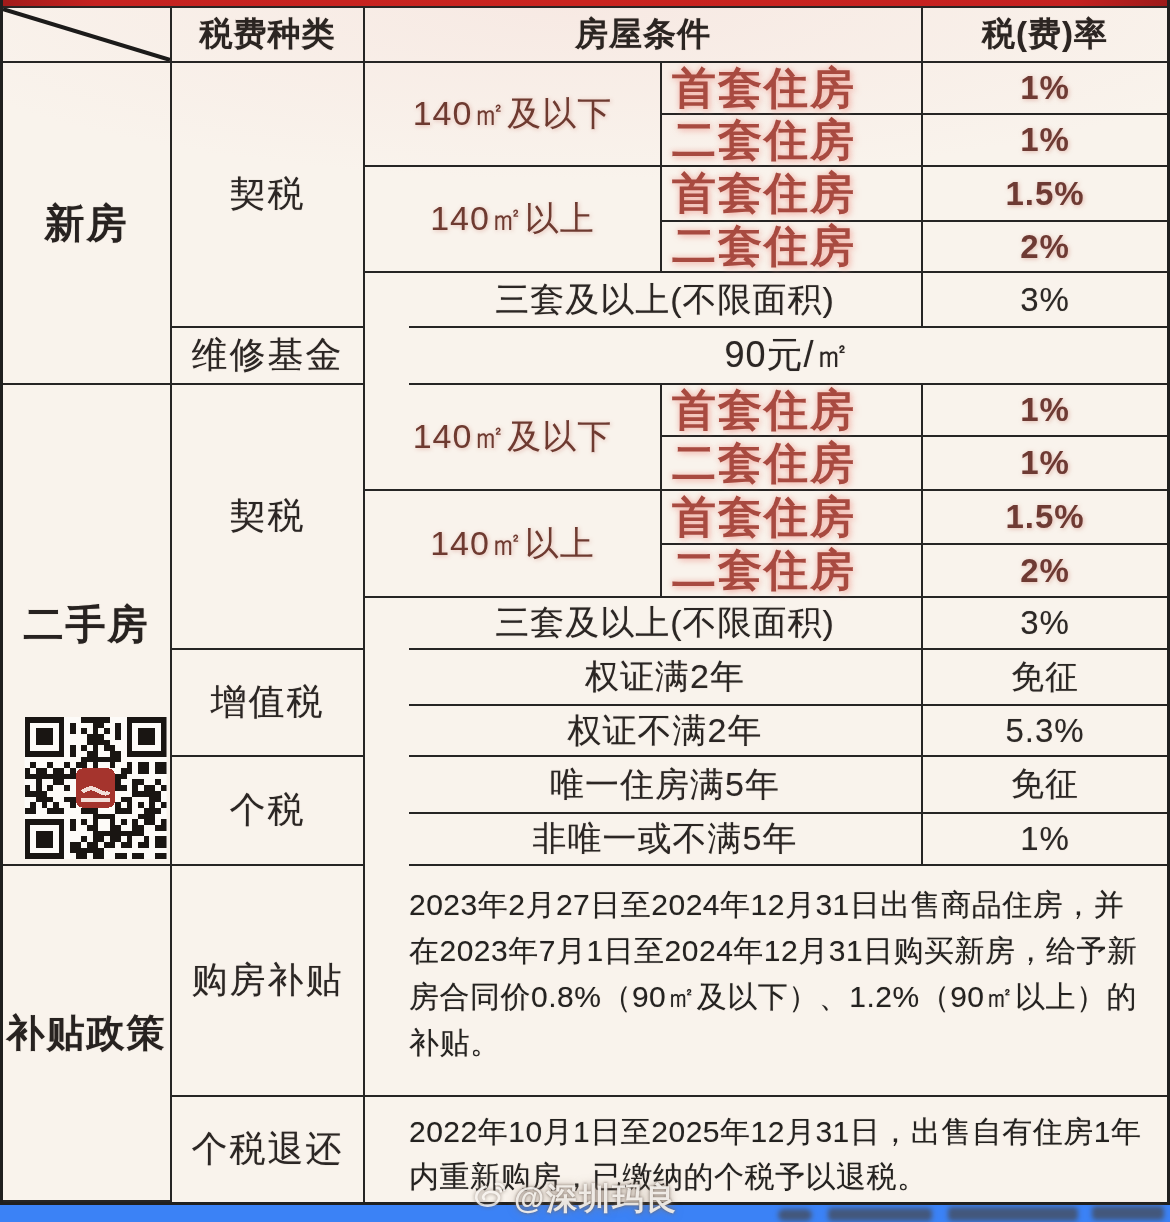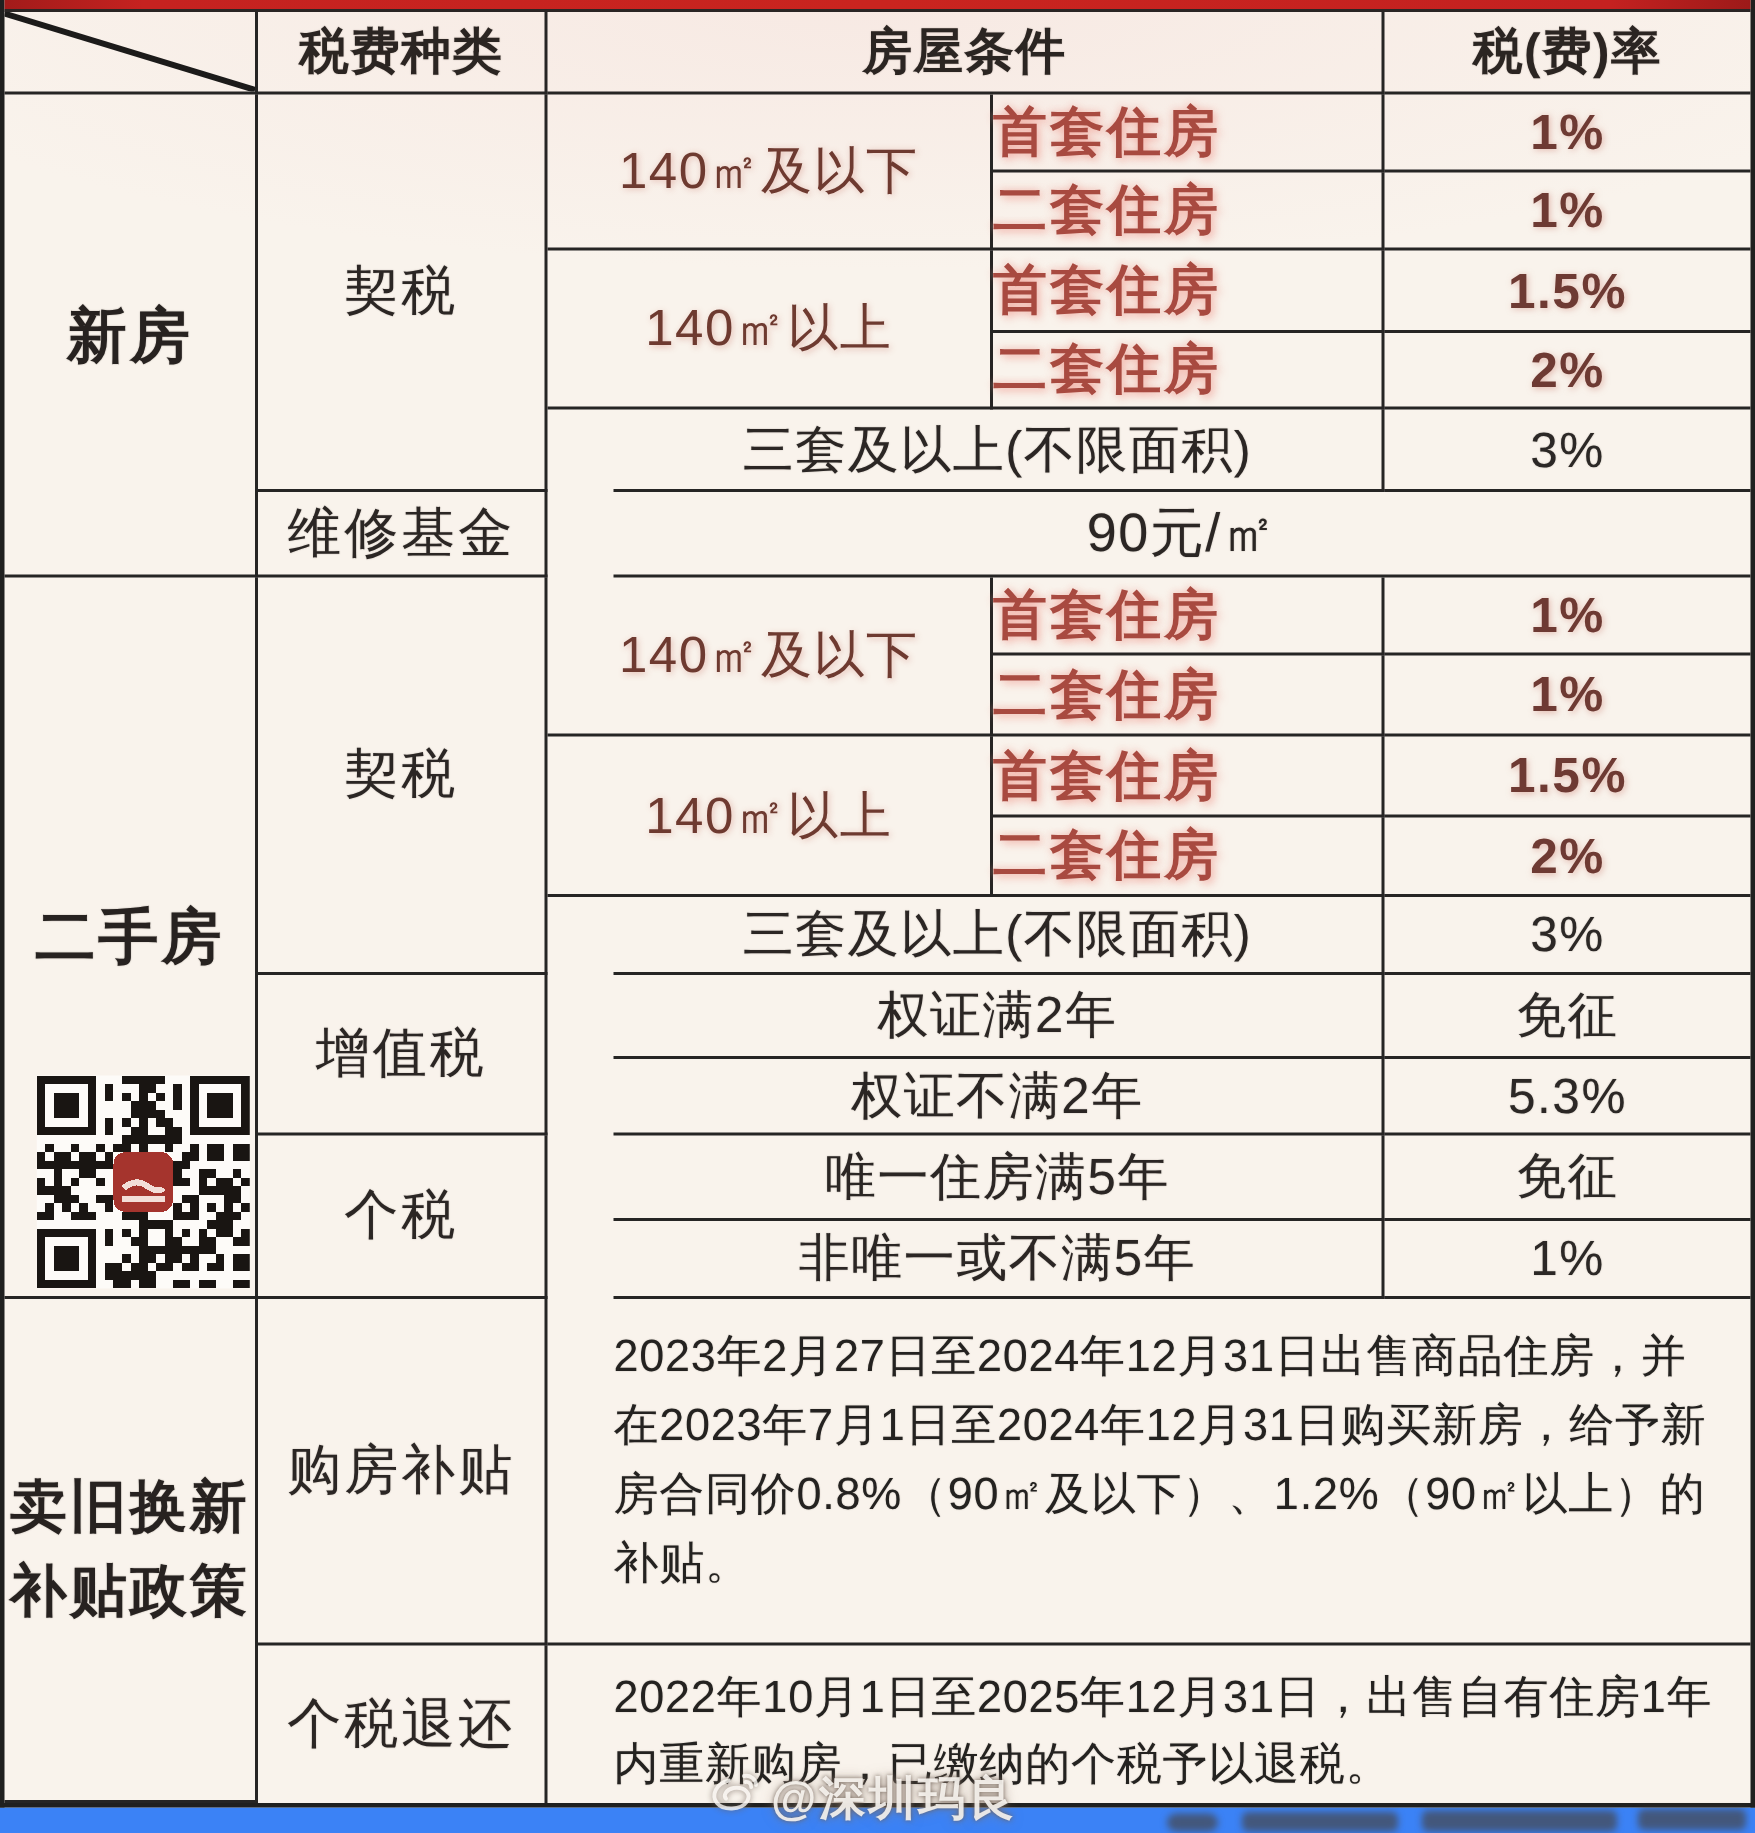--- a/index.html
+++ b/index.html
@@ -41,22 +41,22 @@
     border-bottom:2px solid #2a2524;
     background:linear-gradient(90deg,#a21b1a 0%,#c52220 8%,#c9241f 50%,#c42120 92%,#9d1a19 100%);
   }
   
   .hdr{font-size:33px;font-weight:600;color:#2b2522;letter-spacing:1px;text-shadow:0 0 1px rgba(60,40,30,.35);}
   .cat{font-size:40px;font-weight:700;color:#272220;letter-spacing:2px;text-shadow:0 0 1px rgba(40,30,20,.4);}
   .cat2{font-size:38px;font-weight:700;color:#272220;line-height:56px;letter-spacing:2px;text-align:center;text-shadow:0 0 1px rgba(40,30,20,.4);}
   .typ{font-size:36px;font-weight:500;color:#2b2624;letter-spacing:2px;text-shadow:0 0 1px rgba(50,35,25,.35);}
   .area{font-size:34px;font-weight:400;color:#6e3a30;letter-spacing:1px;text-shadow:1px 1px 4px rgba(205,125,110,.45);}
   .redlbl{
-    font-size:36px;font-weight:700;color:#a84a40;letter-spacing:2px;
-    justify-content:flex-start;
+    font-size:44px;font-weight:700;color:#a84a40;letter-spacing:2px;
+    justify-content:flex-start;padding-left:10px;
     text-shadow:2px 2px 6px rgba(240,160,150,.75), -1px -1px 5px rgba(240,170,160,.45);
   }
   .ratem{font-size:33px;font-weight:700;color:#6e3a33;letter-spacing:1px;text-shadow:1px 1px 4px rgba(205,130,115,.5);}
   .ratek{font-size:33px;font-weight:500;color:#2c2826;letter-spacing:1px;text-shadow:0 0 1px rgba(50,40,30,.35);}
   .cond{font-size:34px;font-weight:500;color:#2b2624;letter-spacing:1px;text-shadow:0 0 1px rgba(50,40,30,.35);margin-left:44px;}
   .para{
     align-items:flex-start;justify-content:flex-start;
     padding:16px 18px 0 44px;
     font-size:30px;color:#242220;line-height:46px;letter-spacing:.5px;
     text-align:left;text-shadow:0 0 1px rgba(50,40,30,.3);
@@ -372,21 +372,20 @@
     <div class="c ratek no-r" style="grid-column:5;grid-row:15">5.3%</div>
 
     <div class="c typ" style="grid-column:2;grid-row:16 / span 2">个税</div>
     <div class="c cond" style="grid-column:3 / span 2;grid-row:16">唯一住房满5年</div>
     <div class="c ratek no-r" style="grid-column:5;grid-row:16">免征</div>
     <div class="c cond" style="grid-column:3 / span 2;grid-row:17">非唯一或不满5年</div>
     <div class="c ratek no-r" style="grid-column:5;grid-row:17">1%</div>
 
     <div class="c" style="grid-column:1;grid-row:18 / span 2">
       <div class="cat2">
-        <div>卖旧换新</div>
         <div>补贴政策</div>
       </div>
     </div>
     <div class="c typ" style="grid-column:2;grid-row:18">购房补贴</div>
     <div class="c para no-r" style="grid-column:3 / span 3;grid-row:18">2023年2月27日至2024年12月31日出售商品住房，并在2023年7月1日至2024年12月31日购买新房，给予新房合同价0.8%（90㎡及以下）、1.2%（90㎡以上）的补贴。</div>
 
     <div class="c typ no-b" style="grid-column:2;grid-row:19">个税退还</div>
     <div class="c para para2 no-r no-b" style="grid-column:3 / span 3;grid-row:19">2022年10月1日至2025年12月31日，出售自有住房1年内重新购房，已缴纳的个税予以退税。</div>
   </div>
 

